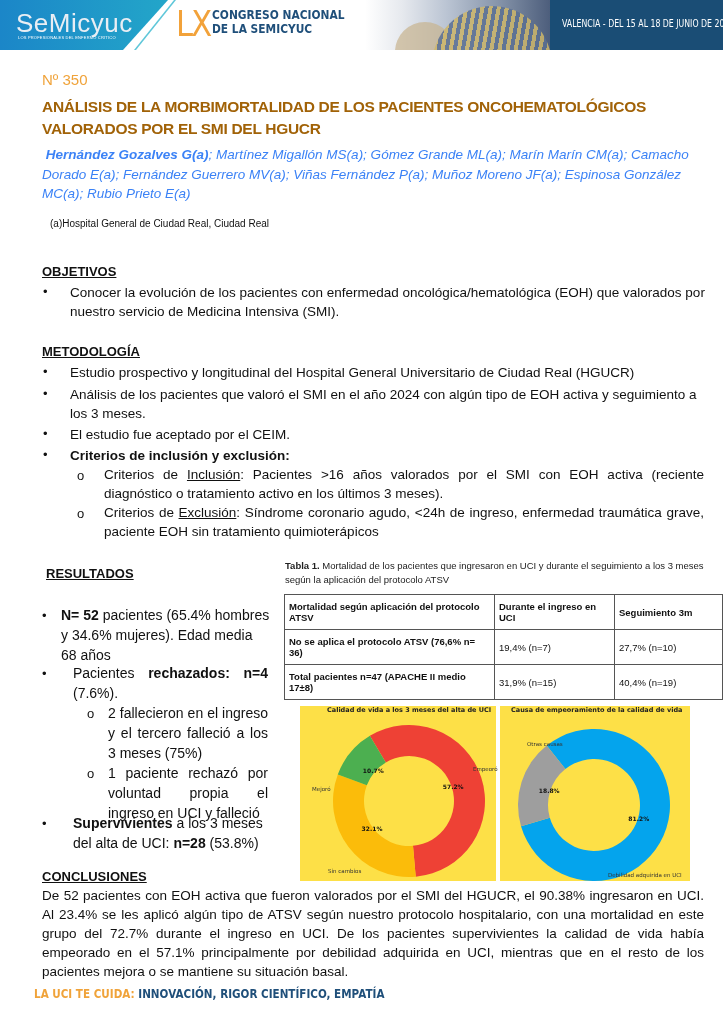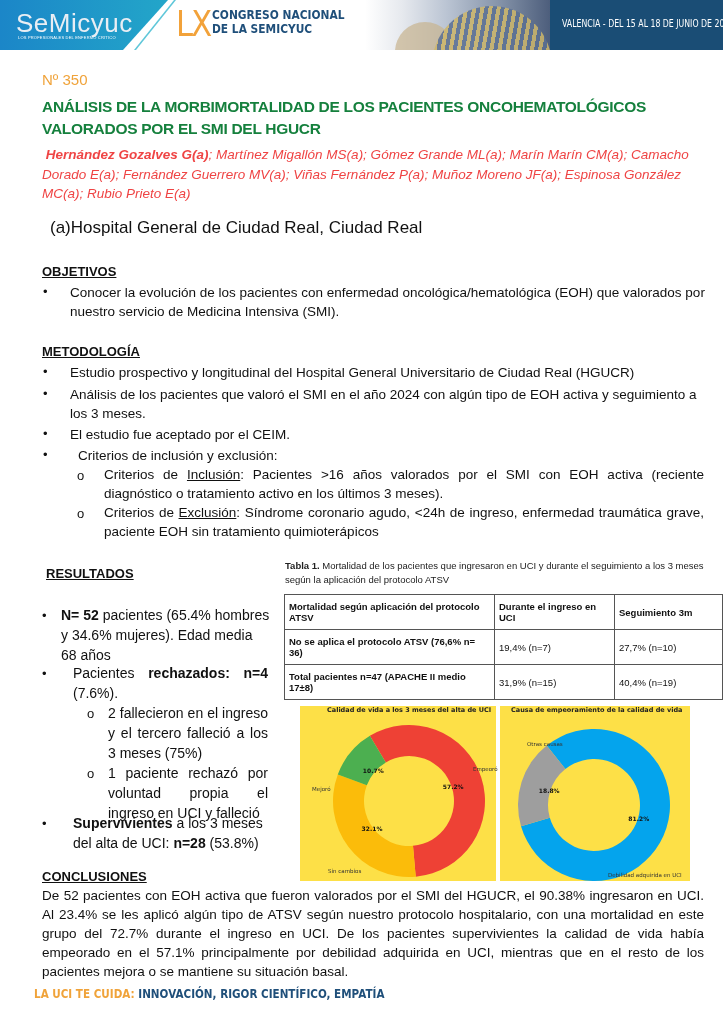--- a/index.html
+++ b/index.html
@@ -20,24 +20,24 @@
   .city-img { position: absolute; left: 365px; top: 0; width: 185px; height: 50px;
     background: linear-gradient(90deg, #ffffff 0%, #e6e9ee 20%, #b9c3d2 45%, #8a98ad 70%, #4d5e7c 100%); }
   .city-arc { position: absolute; left: 432px; top: 6px; width: 120px; height: 70px; border-radius: 60px 60px 0 0;
     background: repeating-linear-gradient(100deg, #cdb66a 0 4px, #5a6f92 4px 8px); opacity: 0.85; }
   .city-arc2 { position: absolute; left: 395px; top: 22px; width: 60px; height: 40px; border-radius: 30px 30px 0 0; background: #c7b38e; opacity: 0.7; }
   .banner-right { position: absolute; left: 550px; top: 0; width: 173px; height: 50px; background: #1a4d75; }
   .dates { position: absolute; left: 12px; top: 18px; font-family: "DejaVu Sans", sans-serif; font-size: 10px; color: #fff; white-space: nowrap; transform: scaleX(0.78); transform-origin: left; }
 
   
   .num { position: absolute; left: 42px; top: 71px; font-size: 15px; color: #f0a33a; }
-  .title { position: absolute; left: 42px; top: 96px; width: 640px; font-size: 15.5px; line-height: 22px; color: #15803d; font-weight: bold; letter-spacing: -0.3px; }
-  .authors { position: absolute; left: 42px; top: 145px; width: 650px; font-size: 13.5px; line-height: 19.5px; font-style: italic; color: #ef4444; }
+  .title { position: absolute; left: 42px; top: 96px; width: 640px; font-size: 15.5px; line-height: 22px; color: #a16207; font-weight: bold; letter-spacing: -0.3px; }
+  .authors { position: absolute; left: 42px; top: 145px; width: 650px; font-size: 13.5px; line-height: 19.5px; font-style: italic; color: #3b82f6; }
   .authors b { font-weight: bold; }
-  .affil { position: absolute; left: 50px; top: 218px; font-size: 17px; }
+  .affil { position: absolute; left: 50px; top: 218px; font-size: 10px; }
 
   .h { position: absolute; font-size: 13px; font-weight: bold; text-decoration: underline; }
   .p { position: absolute; font-size: 13.5px; line-height: 19px; }
   .bul { position: absolute; font-size: 13px; }
   .just { text-align: justify; }
 
   
   .tcap { position: absolute; left: 285px; top: 559px; width: 440px; font-size: 9.5px; line-height: 14px; color: #222; }
   .tcap b { font-weight: bold; }
   table.mt { position: absolute; left: 284px; top: 594px; width: 439px; border-collapse: collapse; font-size: 9.5px; }
@@ -90,21 +90,21 @@
 <div class="p" style="left:70px; top:283px; width:635px;">Conocer la evolución de los pacientes con enfermedad oncológica/hematológica (EOH) que valorados por nuestro servicio de Medicina Intensiva (SMI).</div>
 
 <div class="h" style="left:42px; top:344px;">METODOLOGÍA</div>
 <div class="bul" style="left:43px; top:364px;">•</div>
 <div class="p" style="left:70px; top:363px; width:640px;">Estudio prospectivo y longitudinal del Hospital General Universitario de Ciudad Real (HGUCR)</div>
 <div class="bul" style="left:43px; top:386px;">•</div>
 <div class="p" style="left:70px; top:385px; width:640px;">Análisis de los pacientes que valoró el SMI en el año 2024 con algún tipo de EOH activa y seguimiento a los 3 meses.</div>
 <div class="bul" style="left:43px; top:426px;">•</div>
 <div class="p" style="left:70px; top:425px; width:640px;">El estudio fue aceptado por el CEIM.</div>
 <div class="bul" style="left:43px; top:447px;">•</div>
-<div class="p" style="left:70px; top:446px; width:640px; font-weight:normal;margin-left:8px;">Criterios de inclusión y exclusión:</div>
+<div class="p" style="left:70px; top:446px; width:640px; font-weight:bold;">Criterios de inclusión y exclusión:</div>
 
 <div class="bul" style="left:77px; top:468px;">o</div>
 <div class="p just" style="left:104px; top:465px; width:600px;"><span>Criterios de </span><u>Inclusión</u><span>: Pacientes &gt;16 años valorados por el SMI con EOH activa (reciente diagnóstico o tratamiento activo en los últimos 3 meses).</span></div>
 <div class="bul" style="left:77px; top:506px;">o</div>
 <div class="p just" style="left:104px; top:503px; width:600px;"><span>Criterios de </span><u>Exclusión</u><span>: Síndrome coronario agudo, &lt;24h de ingreso, enfermedad traumática grave, paciente EOH sin tratamiento quimioterápicos</span></div>
 
 <div class="h" style="left:46px; top:566px;">RESULTADOS</div>
 <div class="bul" style="left:42px; top:608px;">•</div>
 <div class="res" style="left:61px; top:605px; width:210px;"><b>N= 52</b><span> pacientes (65.4% hombres y 34.6% mujeres). Edad media 68 años</span></div>
 <div class="bul" style="left:42px; top:666px;">•</div>

